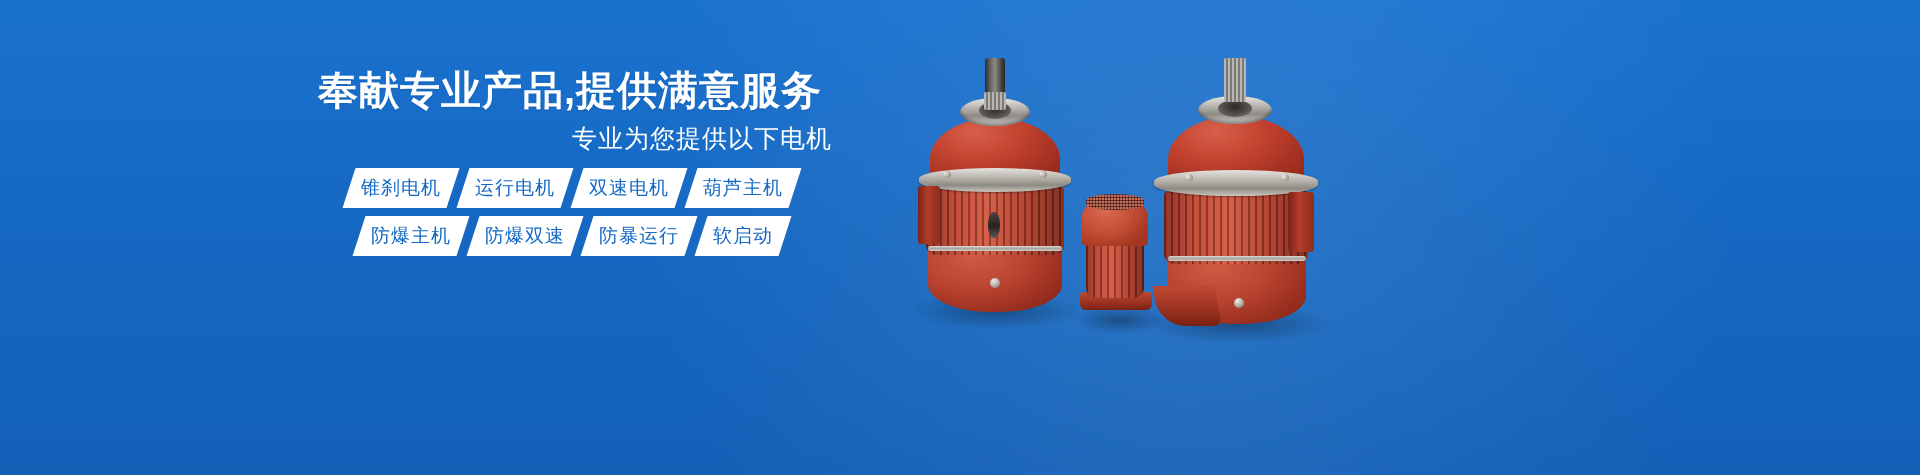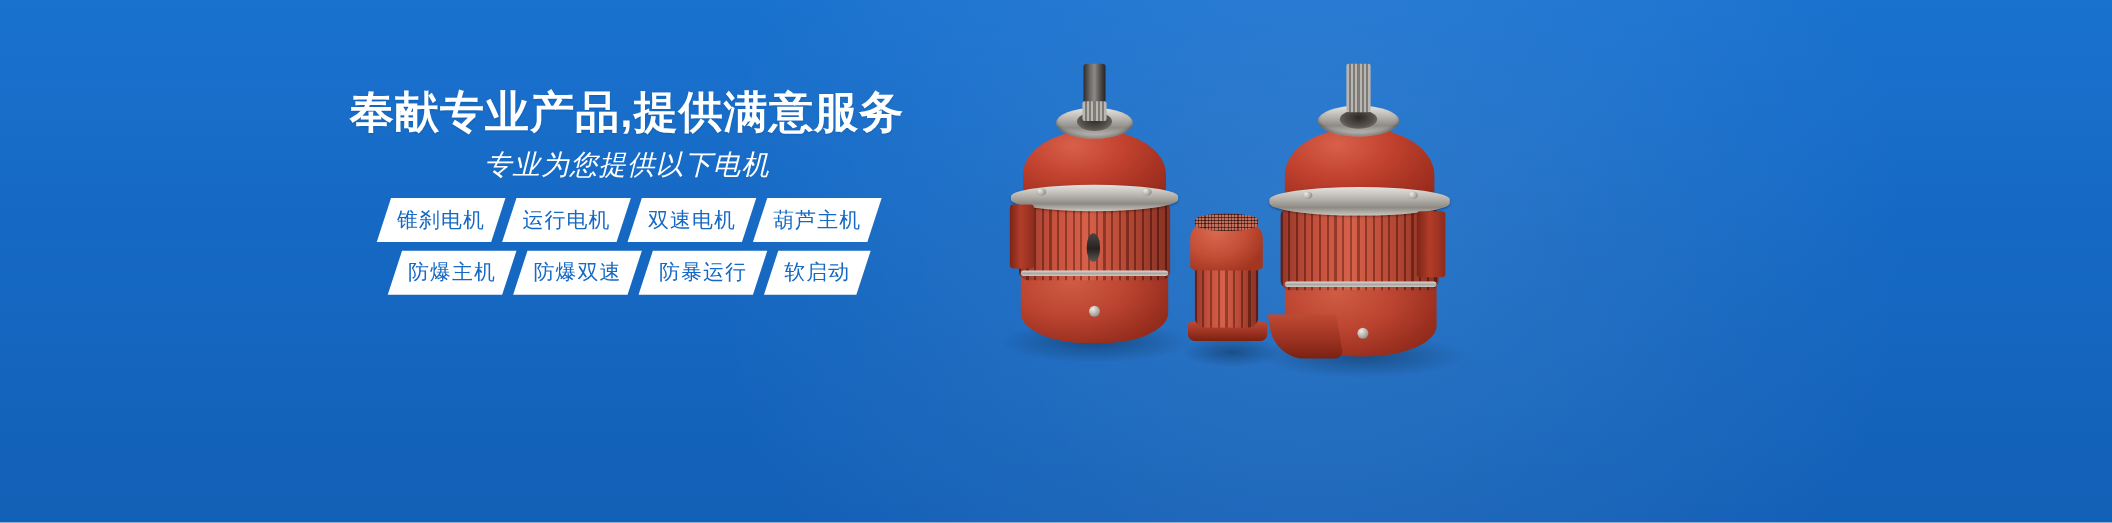--- a/index.html
+++ b/index.html
@@ -22,21 +22,21 @@
     inset: 0;
     background:
       radial-gradient(circle at 62% 45%, rgba(255,255,255,0.10) 0%, rgba(255,255,255,0.0) 45%),
       linear-gradient(180deg, #1a72cf 0%, #1568c2 48%, #1360b7 100%);
   }
 
   
   #text-block {
     position: absolute;
     left: 300px;
-    top: 60px;
+    top: 48px;
     width: 540px;
     height: 300px;
   }
   #headline {
     position: absolute;
     left: 8px;
     top: 22px;
     width: 524px;
     text-align: center;
     color: #ffffff;
@@ -45,28 +45,27 @@
     letter-spacing: 1px;
     line-height: 1.0;
     white-space: nowrap;
     text-shadow: 0 1px 2px rgba(0,0,0,0.12);
   }
   #subhead {
     position: absolute;
     left: 8px;
     top: 78px;
     width: 524px;
-    text-align: center;
+    text-align: right;
     color: #ffffff;
     font-size: 25px;
     font-weight: normal;
     letter-spacing: 1px;
     line-height: 1.0;
     white-space: nowrap;
-    font-style: italic;
   }
 
   
   #tags {
     position: absolute;
     left: 12px;
     top: 118px;
     width: 520px;
   }
   .tag-row {

